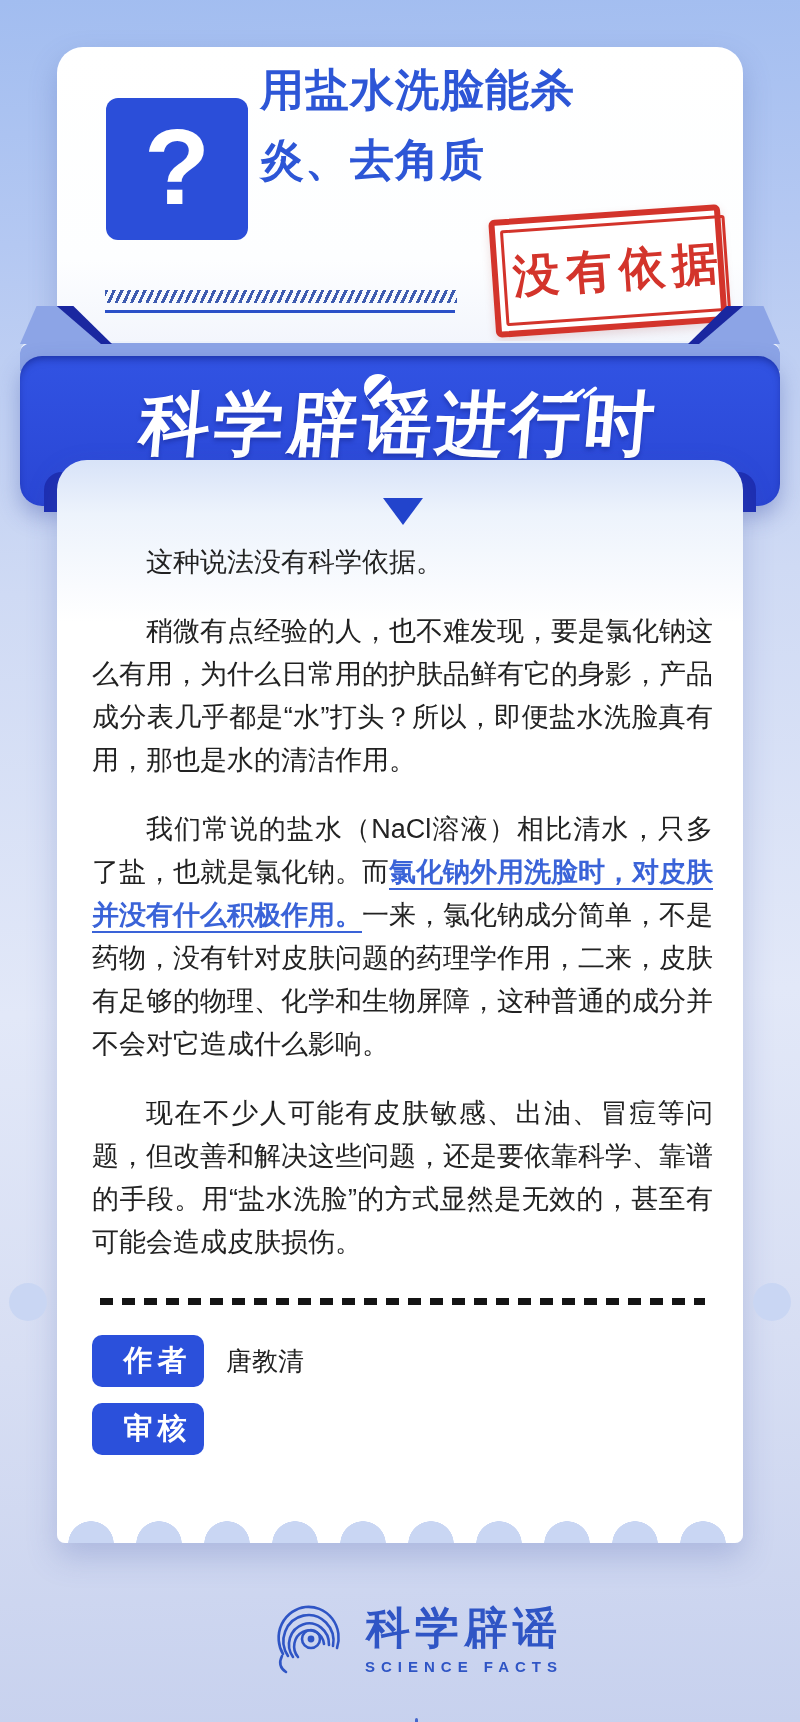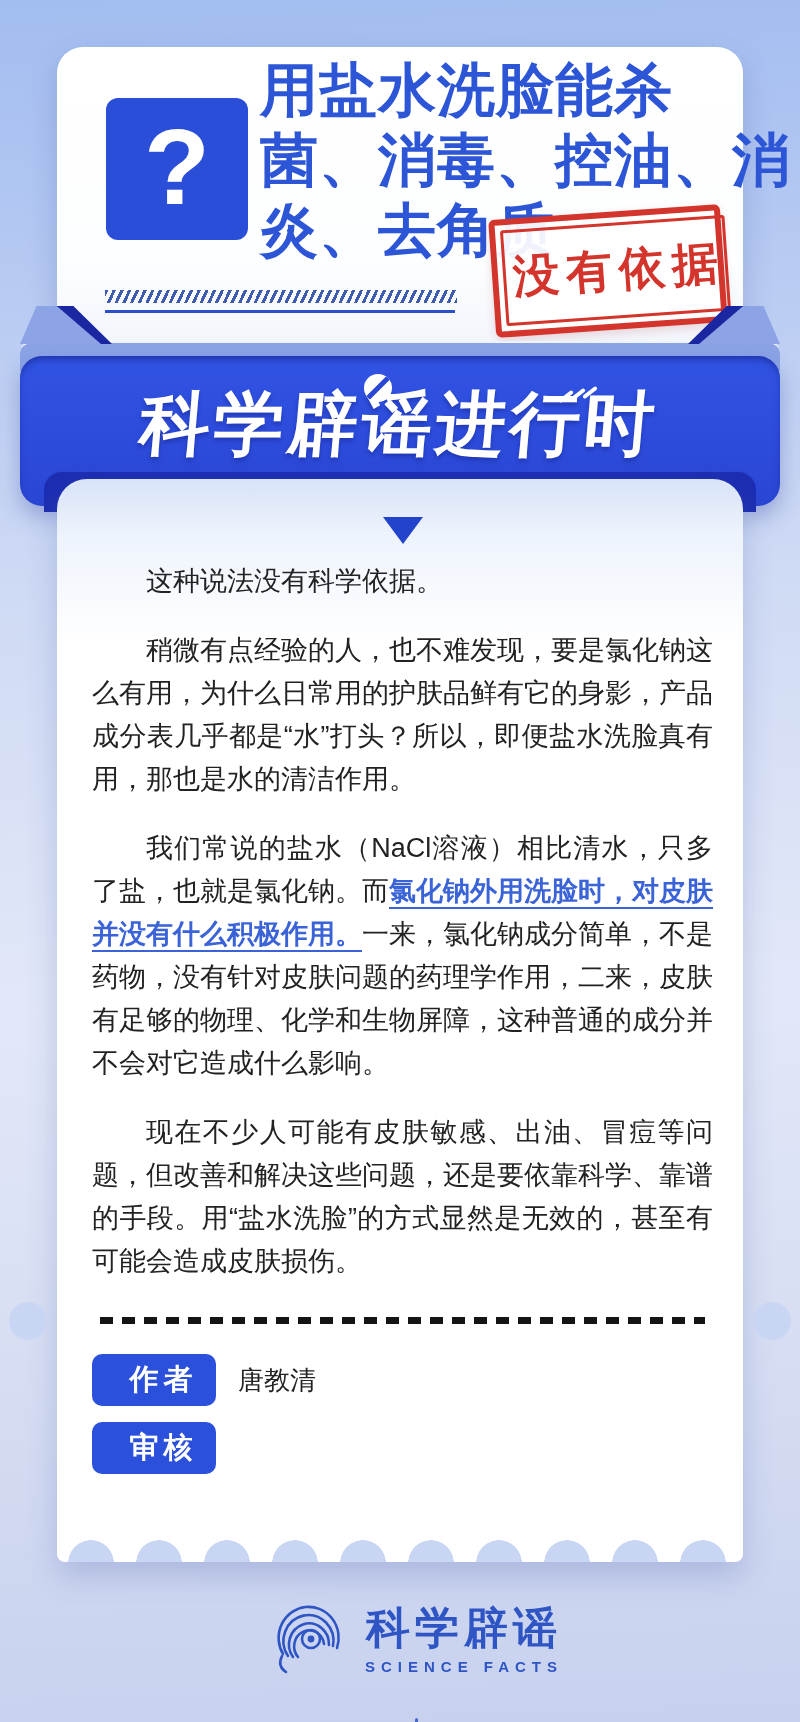--- a/index.html
+++ b/index.html
@@ -16,21 +16,21 @@
     border-radius:26px 26px 0 0;
     box-shadow:0 12px 28px rgba(70,90,170,.28);
   }
   .q-icon{
     position:absolute;left:49px;top:51px;width:142px;height:142px;
     background:#2b4ed9;border-radius:12px;display:flex;align-items:center;justify-content:center;
   }
   .q-icon span{color:#ffffff;font-size:108px;font-weight:900;line-height:1;transform:translateY(-2px);}
   .claim-title{
     position:absolute;left:203px;top:8px;width:470px;
-    color:#2d56d6;font-size:58px;font-weight:900;line-height:70px;letter-spacing:1px;
+    color:#2d56d6;font-size:44px;font-weight:900;line-height:70px;letter-spacing:1px;
     white-space:nowrap;
   }
   .hatch{
     position:absolute;left:48px;top:243px;width:352px;height:13px;
     background:repeating-linear-gradient(115deg,#3d5bb0 0 3px,rgba(0,0,0,0) 3px 7px);
   }
   .hatch-line{
     position:absolute;left:48px;top:263px;width:350px;height:3px;background:#2b50c8;
   }
   
@@ -95,21 +95,21 @@
   }
   .speed-lines-icon i:nth-child(1){left:6px;top:2px;}
   .speed-lines-icon i:nth-child(2){left:18px;top:0;}
   .speed-lines-icon i:nth-child(3){left:30px;top:-2px;}
   .pocket-slot{
     position:absolute;left:44px;top:472px;width:712px;height:40px;z-index:5;
     background:#1d2eb2;border-radius:18px 18px 0 0;
   }
   
   .body-card{
-    position:absolute;left:57px;top:479px;width:686px;height:1083px;z-index:6;
+    position:absolute;left:57px;top:460px;width:686px;height:1083px;z-index:6;
     background:linear-gradient(180deg,#d8e3f8 0%,#edf3fc 5%,#ffffff 15%);
     border-radius:30px 30px 8px 8px;
     box-shadow:0 14px 30px rgba(70,90,170,.25);
     padding:38px 30px 0 35px;
   }
   .down-triangle{
     width:0;height:0;margin:0 auto;
     border-left:20px solid rgba(0,0,0,0);
     border-right:20px solid rgba(0,0,0,0);
     border-top:27px solid #2244cc;
@@ -123,21 +123,21 @@
   .divider-row{position:relative;margin:34px 8px 30px 8px;height:7px;}
   .divider-dashes{
     position:absolute;left:0;right:0;top:0;height:7px;
     background:repeating-linear-gradient(90deg,#141414 0 13px,rgba(0,0,0,0) 13px 22px);
   }
   .notch{position:absolute;width:38px;height:38px;border-radius:50%;background:#c9d6f3;top:50%;margin-top:-19px;}
   .notch.l{left:-91px;}
   .notch.r{right:-86px;}
   .credit-row{display:flex;align-items:center;margin-bottom:16px;}
   .credit-badge{
-    flex:0 0 auto;width:124px;height:52px;background:#2b50db;border-radius:10px;
+    flex:0 0 auto;width:112px;height:52px;background:#2b50db;border-radius:10px;
     color:#ffffff;font-size:29px;font-weight:700;letter-spacing:5px;
     display:flex;align-items:center;justify-content:center;padding-left:19px;
   }
   .credit-text{margin-left:22px;color:#222222;font-size:26px;line-height:34px;font-weight:400;}
   .scallops{
     position:absolute;left:0;bottom:0;width:100%;height:24px;border-radius:0 0 8px 8px;
     background-image:radial-gradient(circle 23px at 34px 25px,#c9d6f3 98%,rgba(0,0,0,0) 100%);
     background-size:68px 24px;background-repeat:repeat-x;
   }
   
@@ -163,21 +163,20 @@
 <body>
 
 <div class="page">
 
   <div class="paper-card">
     <div class="q-icon">
       <span>?</span>
     </div>
     <div class="claim-title">
       <div>用盐水洗脸能杀</div>
-      <div>菌、消毒、控油、消</div>
       <div>炎、去角质</div>
     </div>
     <div class="hatch"></div>
     <div class="hatch-line"></div>
   </div>
 
   <div class="stamp">
     <div class="stamp-inner">没有依据</div>
   </div>
 

